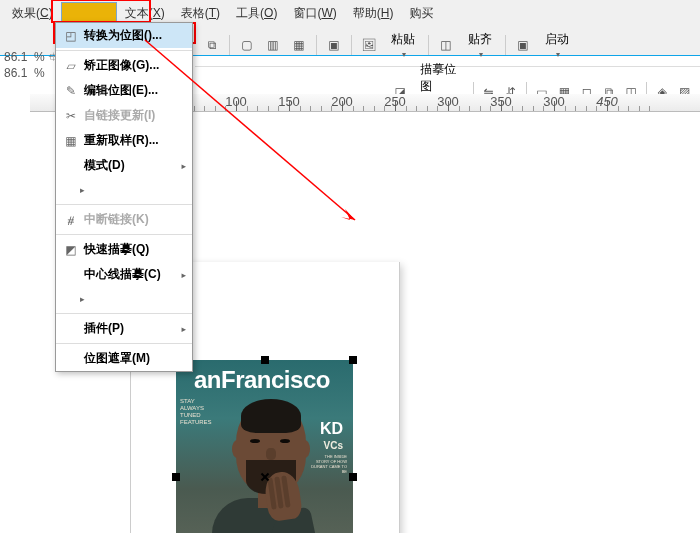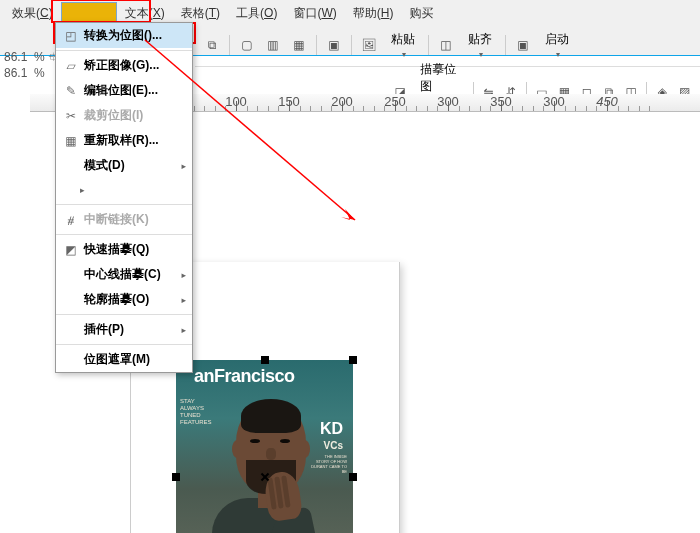--- a/index.html
+++ b/index.html
@@ -38,21 +38,21 @@
     .dd-icon { width: 18px; height: 16px; display: flex; align-items: center; justify-content: center; color: #666; }
     .dd-label { flex: 1; padding-left: 4px; font-weight: bold; }
     .dd-arrow { font-size: 9px; color: #666; }
     .dd-sep { height: 1px; background: #ddd; margin: 2px 0; }
     
     .page-shadow { position: absolute; left: 130px; top: 150px; width: 270px; height: 380px; border-left: 1px solid #ccc; border-right: 1px solid #ccc; box-shadow: 5px 0 8px -3px rgba(0,0,0,0.2); }
     
     .selected-obj { position: absolute; left: 176px; top: 248px; width: 177px; height: 234px; }
     .sel-img { width: 100%; height: 100%; position: relative; overflow: hidden; }
     .mag-bg { position: absolute; inset: 0; background: linear-gradient(180deg, #2a6b6e 0%, #3b7a7a 25%, #4a5a50 55%, #5a6458 80%, #3c4238 100%); }
-    .mag-title { position: absolute; top: 6px; left: 18px; color: #fff; font-size: 18px; font-weight: bold; letter-spacing: -0.5px; }
+    .mag-title { position: absolute; top: 6px; left: 18px; color: #fff; font-size: 24px; font-weight: bold; letter-spacing: -0.5px; }
     .mag-side-text { position: absolute; left: 4px; top: 38px; color: #e8e0d0; font-size: 6px; line-height: 7px; width: 28px; }
     .mag-kd { position: absolute; right: 10px; top: 60px; color: #fff; font-size: 16px; font-weight: 900; }
     .mag-vcs { position: absolute; right: 10px; top: 80px; color: #f0ede0; font-size: 10px; font-weight: 900; }
     .mag-blurb { position: absolute; right: 6px; top: 94px; color: #e8e0d0; font-size: 4px; line-height: 5px; width: 36px; text-align: right; }
     
     .face { position: absolute; left: 42px; top: 42px; width: 110px; height: 180px; }
     .head { position: absolute; left: 18px; top: 0; width: 70px; height: 90px; background: #6b4a36; border-radius: 45% 45% 40% 40%; }
     .head::before { content: ''; position: absolute; top: -3px; left: 5px; right: 5px; height: 34px; background: #1a1612; border-radius: 50% 50% 25% 25%; }
     .ear-l { position: absolute; left: 14px; top: 38px; width: 10px; height: 18px; background: #6b4a36; border-radius: 50%; }
     .ear-r { position: absolute; left: 82px; top: 38px; width: 10px; height: 18px; background: #6b4a36; border-radius: 50%; }
@@ -260,21 +260,21 @@
     <div class="dd-item">
       <span class="dd-icon">▱</span>
       <span class="dd-label">矫正图像(G)...</span>
     </div>
     <div class="dd-item">
       <span class="dd-icon">✎</span>
       <span class="dd-label">编辑位图(E)...</span>
     </div>
     <div class="dd-item disabled">
       <span class="dd-icon">✂</span>
-      <span class="dd-label">裁剪位图(I)</span>
+      <span class="dd-label">自链接更新(I)</span>
     </div>
     <div class="dd-item">
       <span class="dd-icon">▦</span>
       <span class="dd-label">重新取样(R)...</span>
     </div>
     <div class="dd-item">
       <span class="dd-icon"></span>
       <span class="dd-label">模式(D)</span>
       <span class="dd-arrow">▸</span>
     </div>
@@ -292,21 +292,20 @@
       <span class="dd-icon">◩</span>
       <span class="dd-label">快速描摹(Q)</span>
     </div>
     <div class="dd-item">
       <span class="dd-icon"></span>
       <span class="dd-label">中心线描摹(C)</span>
       <span class="dd-arrow">▸</span>
     </div>
     <div class="dd-item">
       <span class="dd-icon"></span>
-      <span class="dd-label">轮廓描摹(O)</span>
       <span class="dd-arrow">▸</span>
     </div>
     <div class="dd-sep"></div>
     <div class="dd-item">
       <span class="dd-icon"></span>
       <span class="dd-label">插件(P)</span>
       <span class="dd-arrow">▸</span>
     </div>
     <div class="dd-sep"></div>
     <div class="dd-item">

